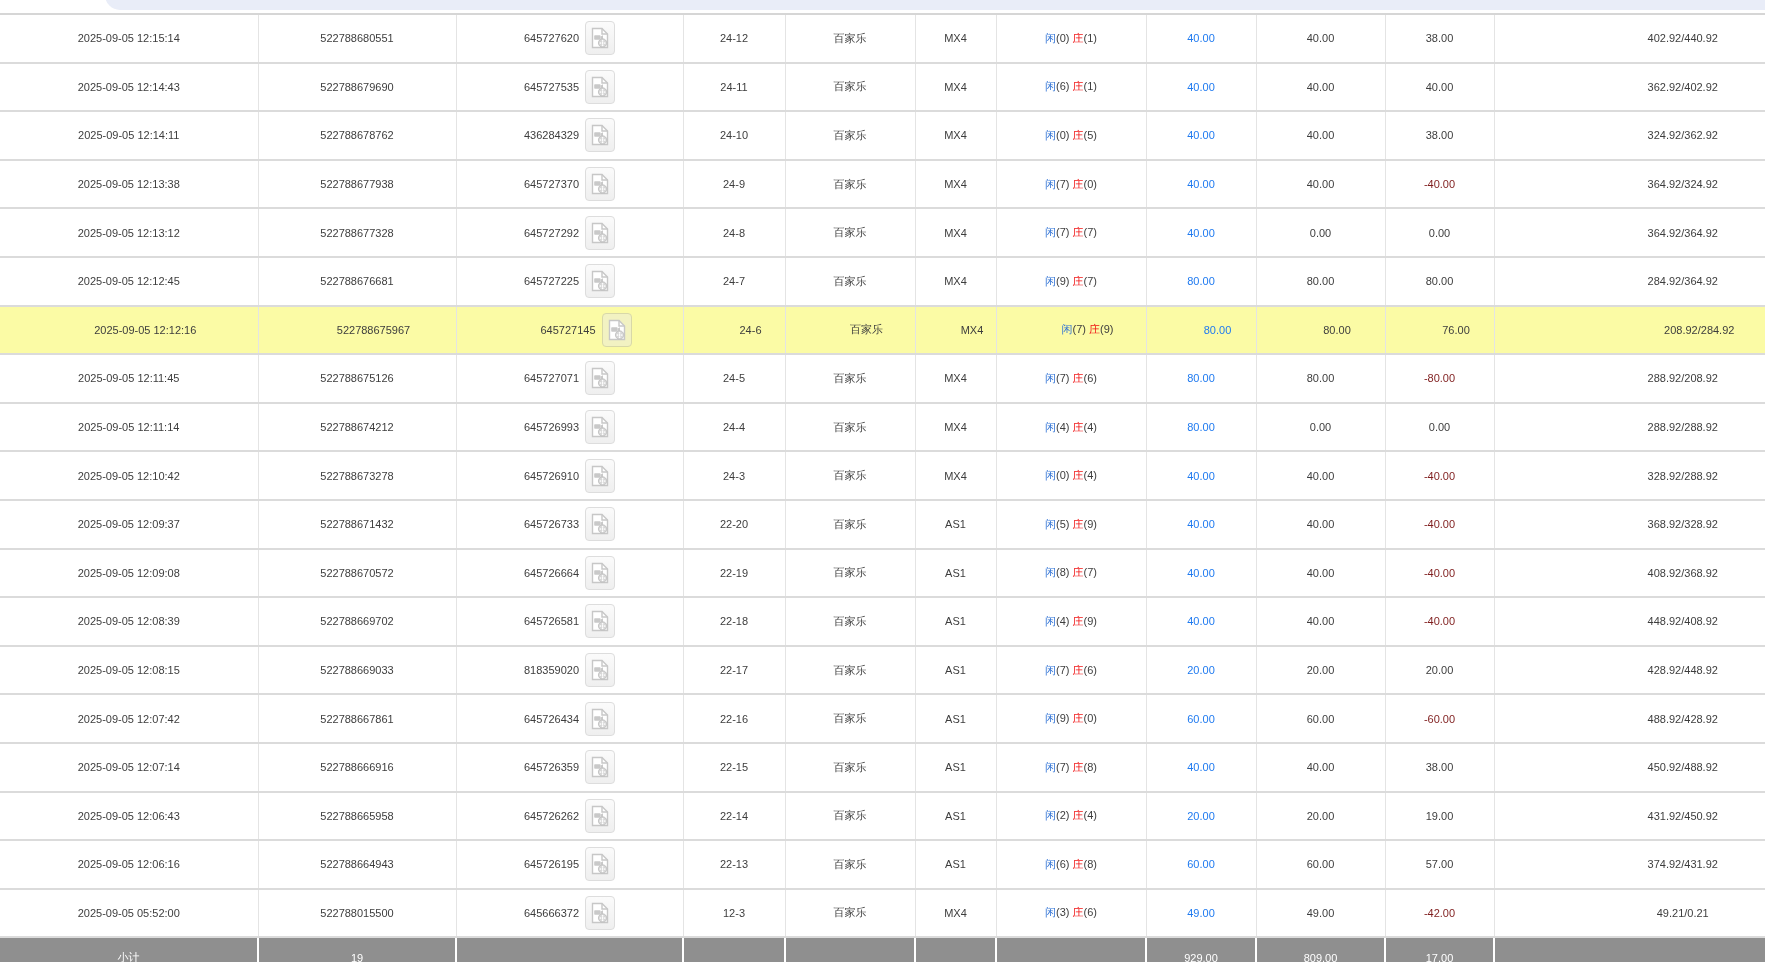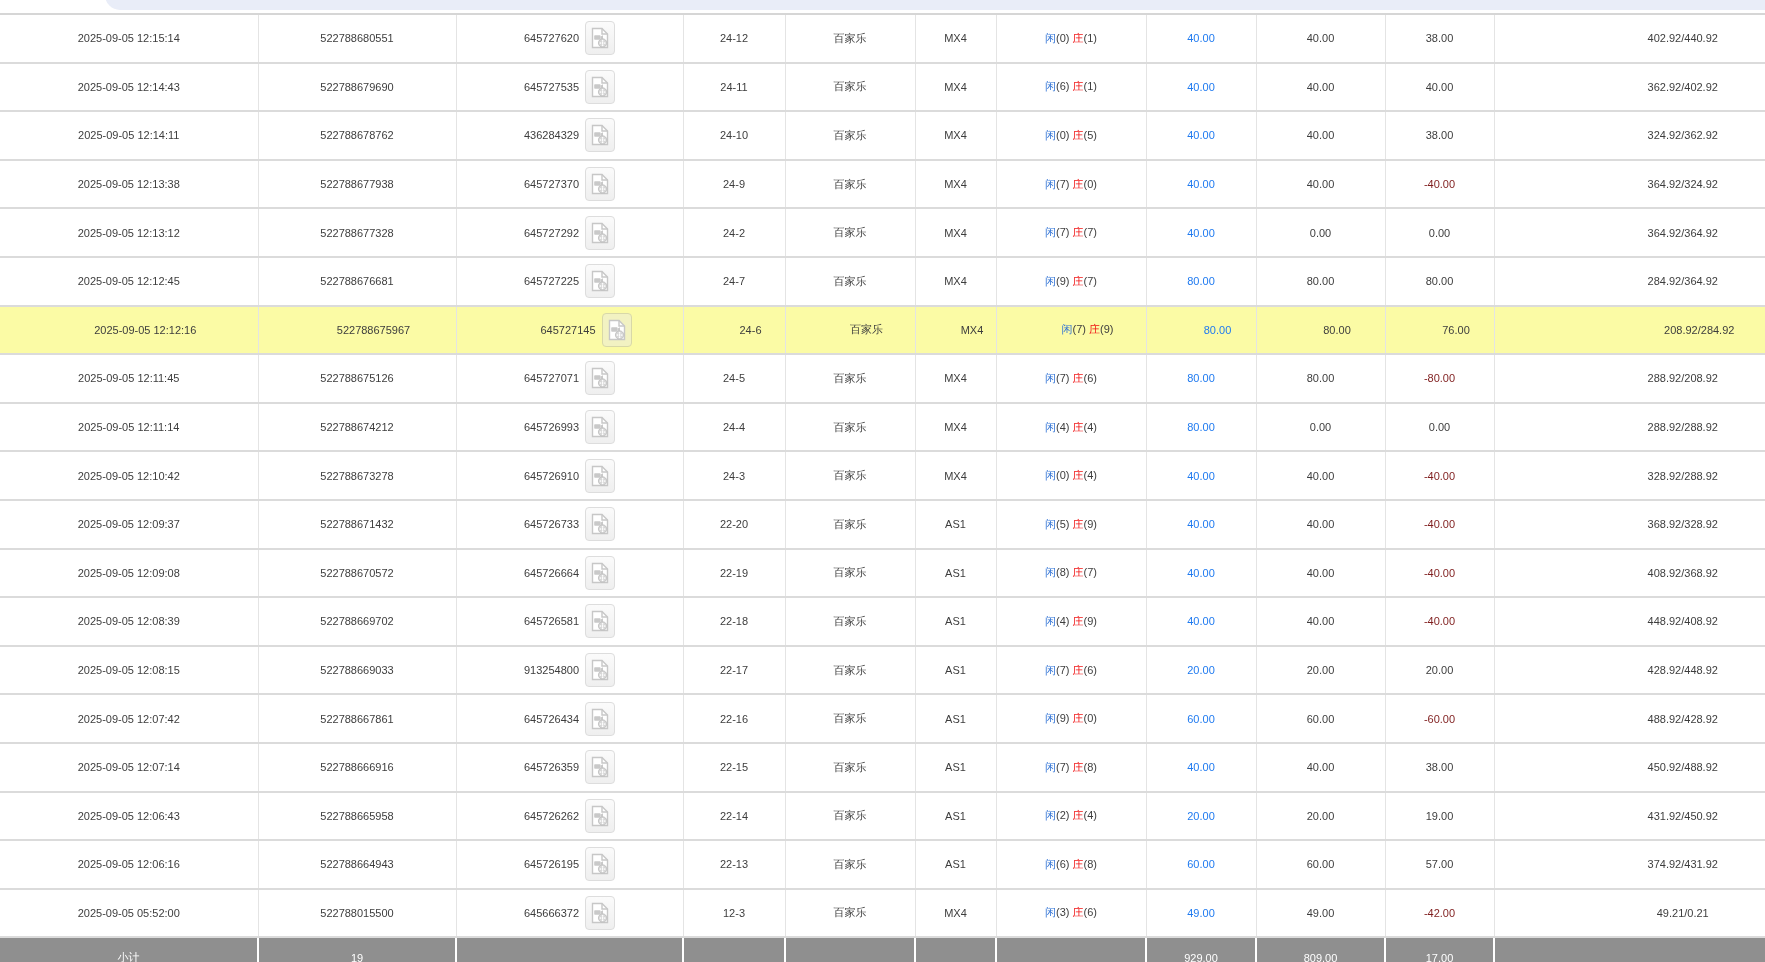--- a/index.html
+++ b/index.html
@@ -204,21 +204,21 @@
             <circle cx="11.6" cy="16" r="4.2" fill="#d6d6d6" stroke="#bdbdbd" stroke-width="0.8"></circle>
             <circle cx="11.6" cy="16" r="0.9" fill="#ffffff"></circle>
             <circle cx="11.6" cy="13.8" r="0.85" fill="#ffffff"></circle>
             <circle cx="11.6" cy="18.2" r="0.85" fill="#ffffff"></circle>
             <circle cx="9.4" cy="16" r="0.85" fill="#ffffff"></circle>
             <circle cx="13.8" cy="16" r="0.85" fill="#ffffff"></circle>
           </svg>
         </button>
       </span>
     </td>
-    <td>24-2</td>
+    <td>24-8</td>
     <td>百家乐</td>
     <td>MX4</td>
     <td>
       <span class="lbl-player">闲</span><span>(7)</span>
       <span class="lbl-banker">庄</span><span>(7)</span>
     </td>
     <td class="amount-blue">40.00</td>
     <td>0.00</td>
     <td>0.00</td>
     <td>364.92/364.92</td>
@@ -493,21 +493,21 @@
     <td class="amount-blue">40.00</td>
     <td>40.00</td>
     <td class="neg">-40.00</td>
     <td>448.92/408.92</td>
   </tr>
         <tr>
     <td>2025-09-05 12:08:15</td>
     <td>522788669033</td>
     <td>
       <span class="cell-flex">
-        <span>913254800</span>
+        <span>818359020</span>
         <button class="video-btn">
           <svg width="18" height="22" viewBox="0 0 18 22">
             <path d="M1.5 1.5 H11 L16.5 7 V20.5 H1.5 Z" fill="#ffffff" stroke="#c7c7c7" stroke-width="1.4"></path>
             <path d="M11 1.5 V7 H16.5" fill="none" stroke="#c7c7c7" stroke-width="1.4"></path>
             <rect x="3.2" y="8.2" width="6.4" height="4.6" rx="0.8" fill="#c9c9c9"></rect>
             <path d="M9.6 9.4 L12 8.2 V12.8 L9.6 11.6 Z" fill="#c9c9c9"></path>
             <circle cx="11.6" cy="16" r="4.2" fill="#d6d6d6" stroke="#bdbdbd" stroke-width="0.8"></circle>
             <circle cx="11.6" cy="16" r="0.9" fill="#ffffff"></circle>
             <circle cx="11.6" cy="13.8" r="0.85" fill="#ffffff"></circle>
             <circle cx="11.6" cy="18.2" r="0.85" fill="#ffffff"></circle>

